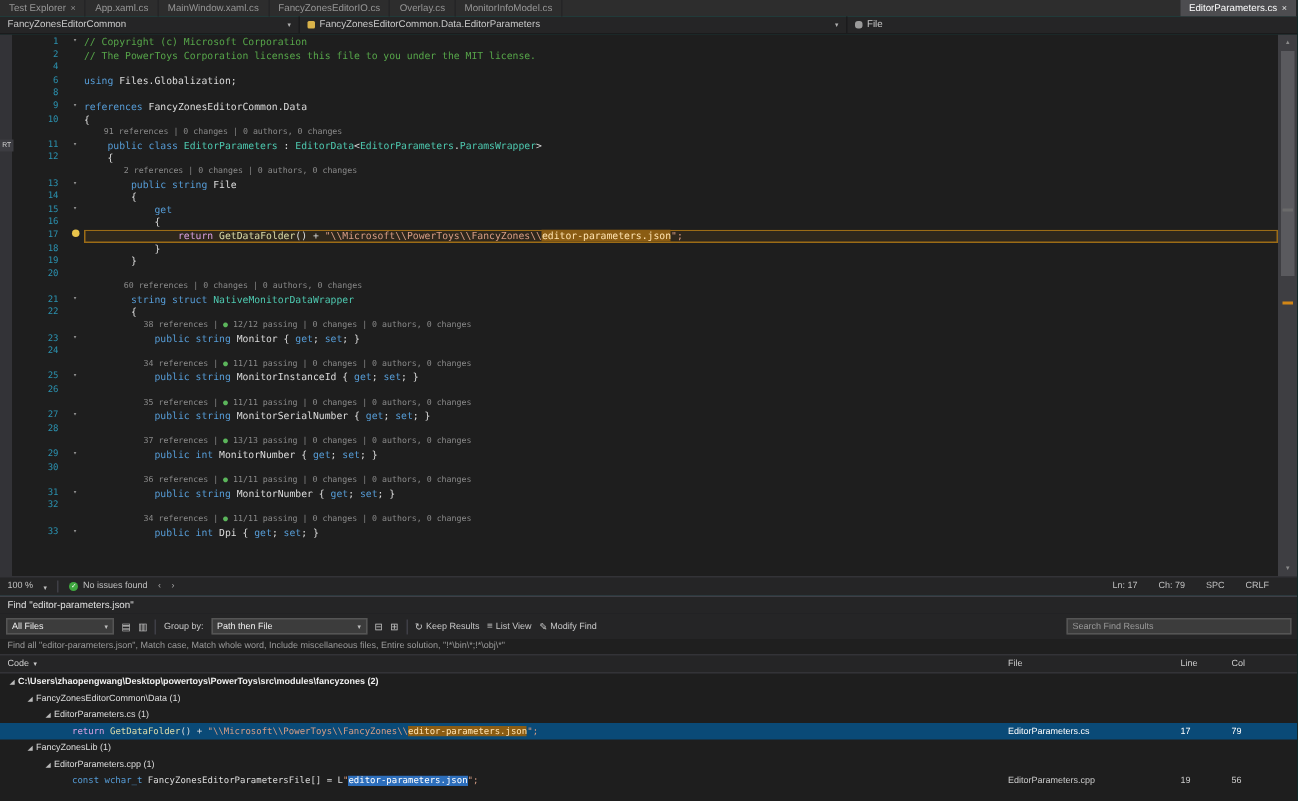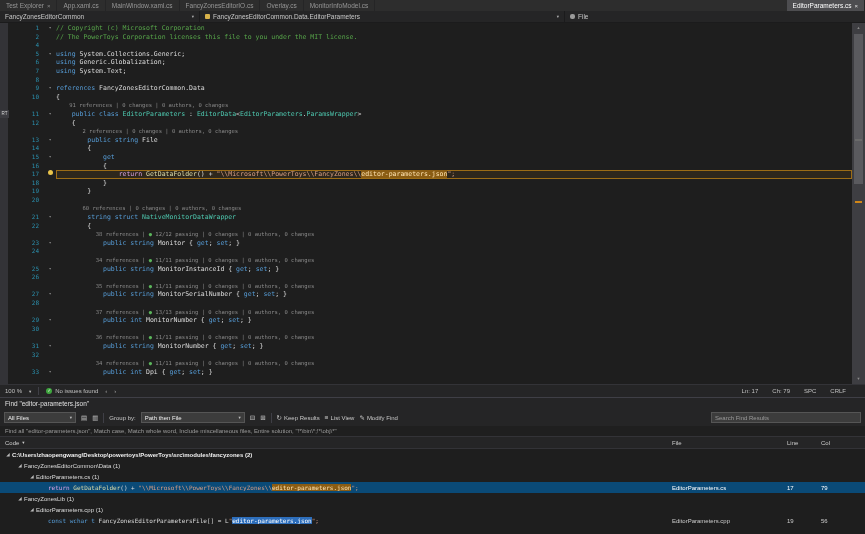--- a/index.html
+++ b/index.html
@@ -153,33 +153,23 @@
           <span class="ln">2</span>
           <span class="fold"></span>
           <span class="code-wrap"><span class="seg c">// The PowerToys Corporation licenses this file to you under the MIT license.</span></span>
         </div>
         <div class="code-row">
           <span class="ln">4</span>
           <span class="fold"></span>
           <span class="code-wrap"></span>
         </div>
         <div class="code-row">
-          <span class="ln">5</span>
-          <span class="fold">▾</span>
-          <span class="code-wrap"><span class="seg k">using</span><span class="seg p"> System.Collections.Generic;</span></span>
-        </div>
-        <div class="code-row">
           <span class="ln">6</span>
           <span class="fold"></span>
-          <span class="code-wrap"><span class="seg k">using</span><span class="seg p"> Generic.Globalization;</span></span>
-        </div>
-        <div class="code-row">
-          <span class="ln">7</span>
-          <span class="fold"></span>
-          <span class="code-wrap"><span class="seg k">using</span><span class="seg p"> System.Text;</span></span>
+          <span class="code-wrap"><span class="seg k">using</span><span class="seg p"> Files.Globalization;</span></span>
         </div>
         <div class="code-row">
           <span class="ln">8</span>
           <span class="fold"></span>
           <span class="code-wrap"></span>
         </div>
         <div class="code-row">
           <span class="ln">9</span>
           <span class="fold">▾</span>
           <span class="code-wrap"><span class="seg k">references</span><span class="seg p"> FancyZonesEditorCommon.Data</span></span>

